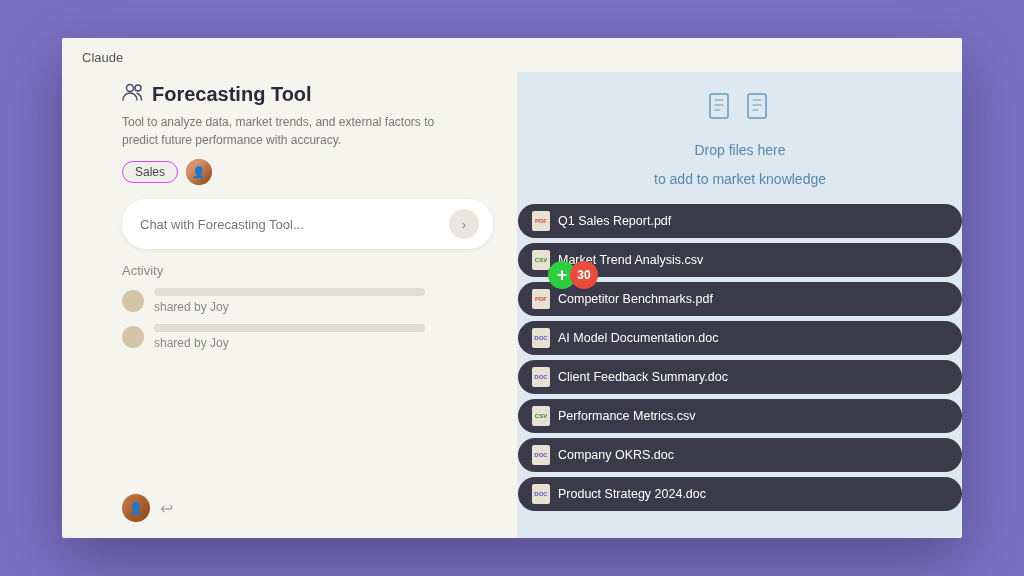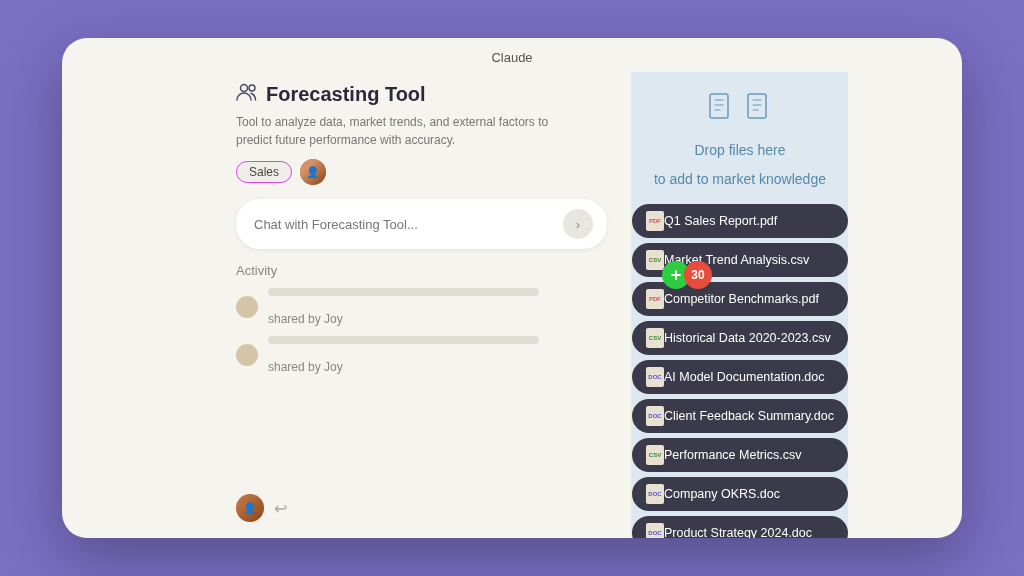--- a/index.html
+++ b/index.html
@@ -12,26 +12,25 @@
       align-items: center;
       justify-content: center;
       font-family: -apple-system, BlinkMacSystemFont, 'Segoe UI', sans-serif;
       overflow: hidden;
     }
 
     .main-container {
       width: 900px;
       height: 500px;
       background: #f5f4ef;
-      border-radius: 25px;
+      border-radius: 2px;
       display: flex;
       flex-direction: column;
       overflow: hidden;
       box-shadow: 0 20px 60px rgba(0,0,0,0.3);
-      align-items: center;
     }
 
     .app-header {
       padding: 10px 20px 6px;
       background: #f5f4ef;
     }
 
     .app-name {
       font-size: 13px;
       color: #555;
@@ -181,21 +180,21 @@
       height: 22px;
       border-radius: 50%;
       background: #d4c5a9;
       flex-shrink: 0;
     }
 
     .activity-lines {
       flex: 1;
       display: flex;
       flex-direction: column;
-      gap: 16px;
+      gap: 4px;
     }
 
     .activity-line-top {
       height: 8px;
       background: #e0ddd5;
       border-radius: 4px;
       width: 80%;
     }
 
     .activity-text {
@@ -267,20 +266,21 @@
       width: 100%;
       display: flex;
       flex-direction: column;
       gap: 5px;
       position: relative;
     }
 
     .file-item {
       display: flex;
       align-items: center;
+      gap: 8px;
       background: #3a3a4a;
       border-radius: 20px;
       padding: 7px 14px;
       cursor: pointer;
       transition: background 0.15s;
     }
 
     .file-icon-img {
       width: 18px;
       height: 20px;
@@ -445,26 +445,20 @@
           </div>
         </div>
 
         <div class="file-item">
           <div class="file-icon-img">
             <span style="color:#c55;font-size:6px;font-weight:bold;">PDF</span>
           </div>
           <span class="file-name">Competitor Benchmarks.pdf</span>
         </div>
 
-        <div class="file-item">
-          <div class="file-icon-img">
-            <span style="color:#383;font-size:6px;font-weight:bold;">CSV</span>
-          </div>
-          <span class="file-name">Historical Data 2020-2023.csv</span>
-        </div>
 
         <div class="file-item">
           <div class="file-icon-img">
             <span style="color:#55c;font-size:6px;font-weight:bold;">DOC</span>
           </div>
           <span class="file-name">AI Model Documentation.doc</span>
         </div>
 
         <div class="file-item">
           <div class="file-icon-img">

